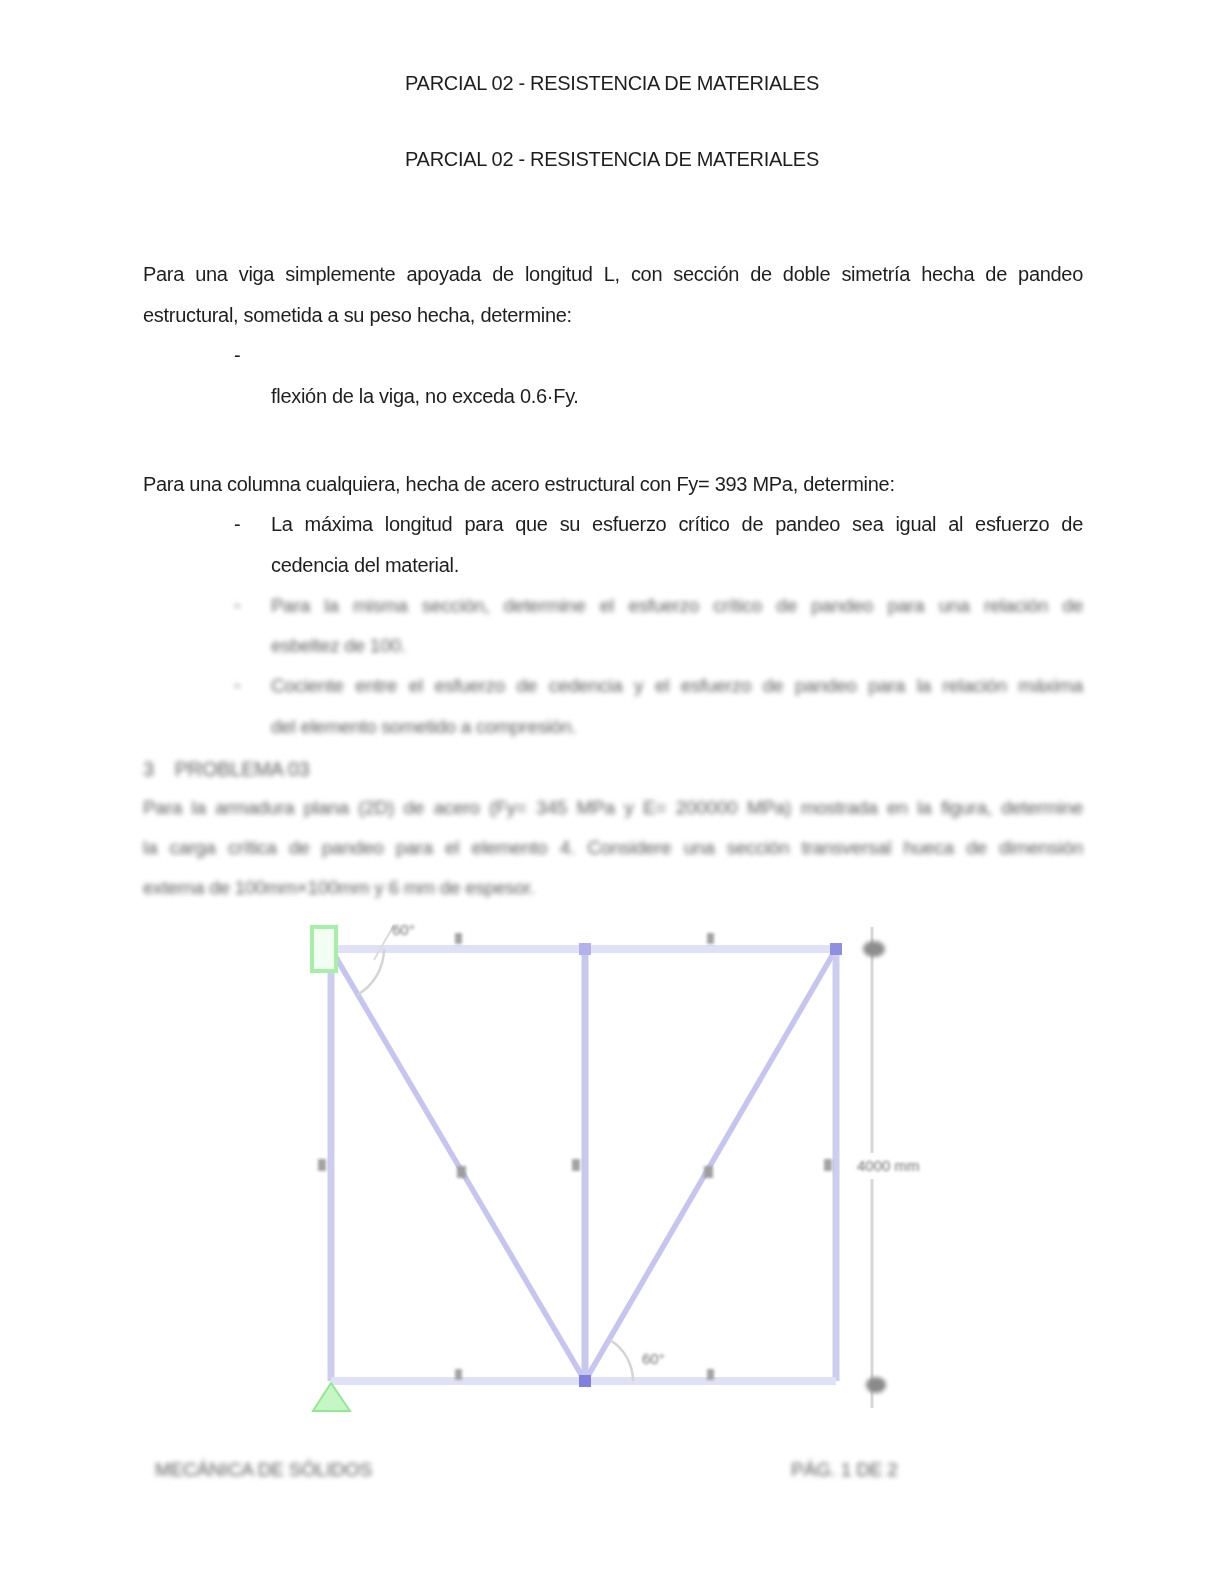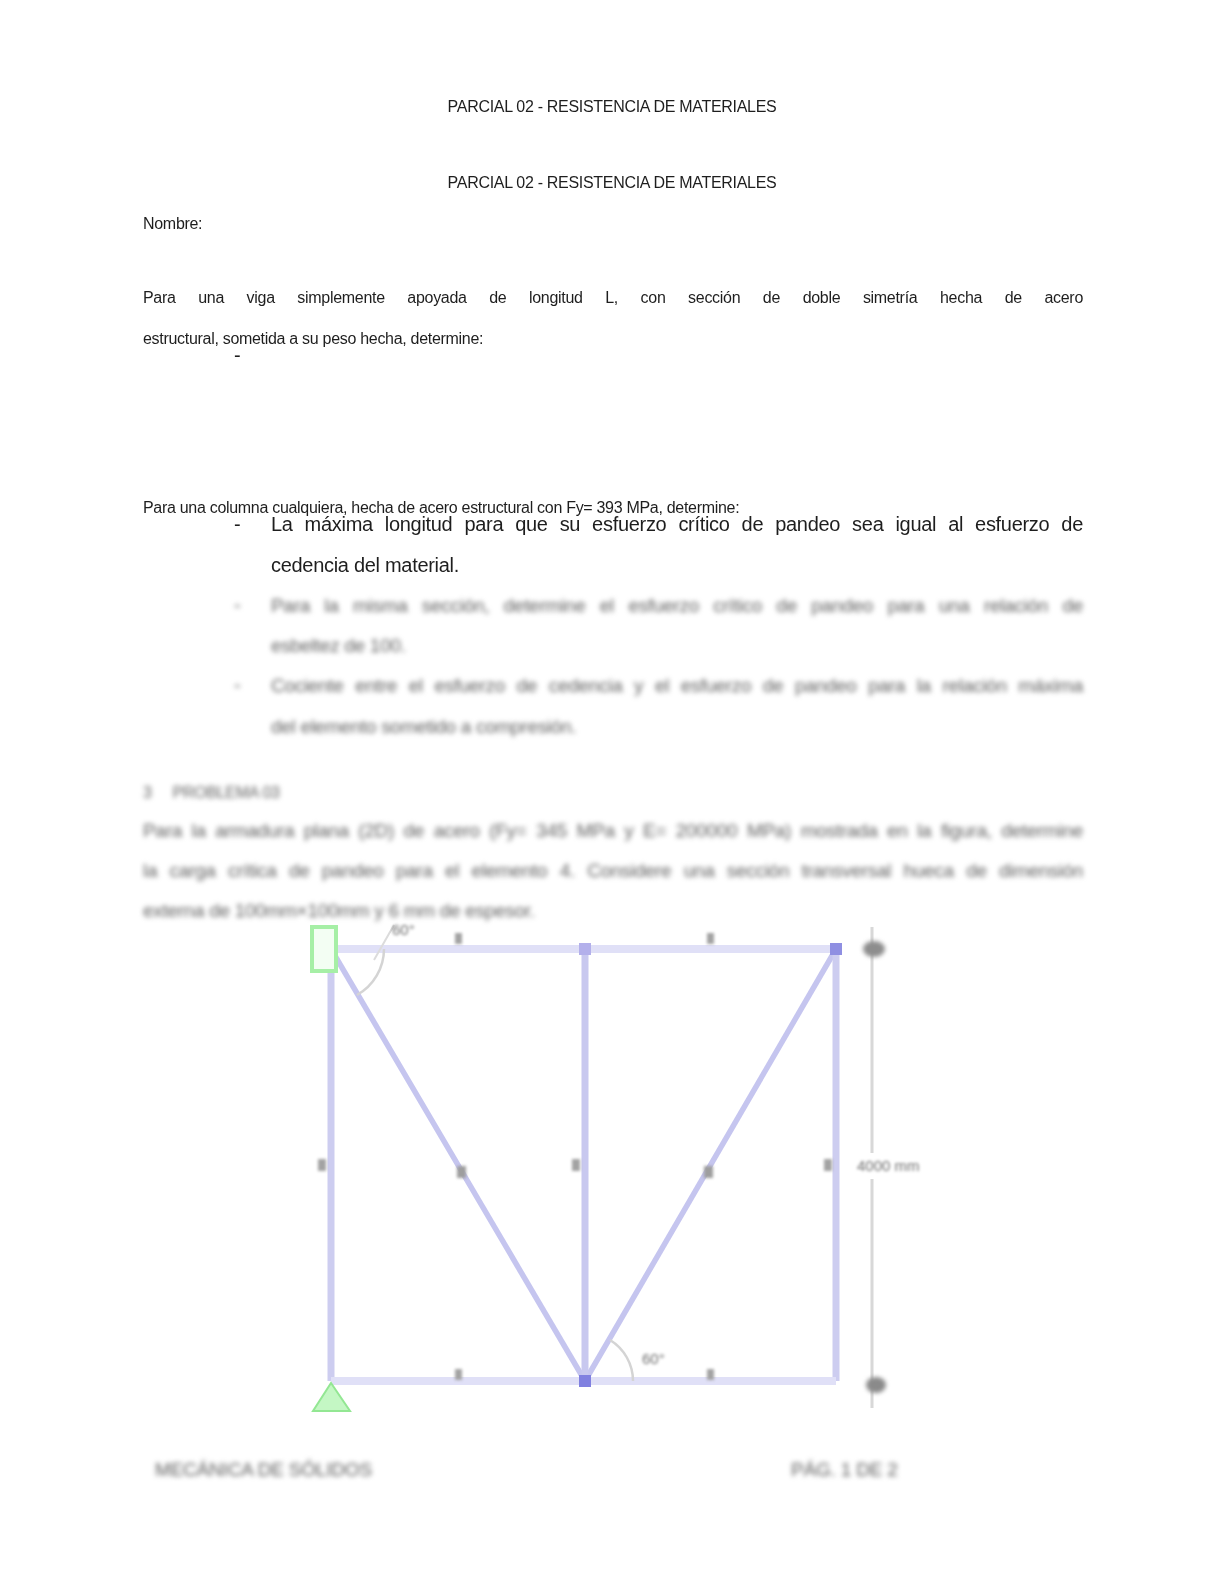--- a/index.html
+++ b/index.html
@@ -2,23 +2,22 @@
 <html><head>
 <meta charset="utf-8">
 <style>
   html,body{margin:0;padding:0;background:#ffffff;}
   .page{
     position:relative;width:1224px;height:1584px;background:#ffffff;
     font-family:"Liberation Sans",sans-serif;color:#1e1e1e;overflow:hidden;
   }
   .tline{
     position:absolute;left:143px;width:940px;
-    font-size:16px;line-height:27px;letter-spacing:-0.3px;
+    font-size:20px;line-height:27px;letter-spacing:-0.3px;
     text-justify:inter-word;
-    margin-top:23px;
   }
   .center{left:0;width:1224px;text-align:center;}
   .just{text-align:justify;text-align-last:justify;}
   .hlabel{margin-left:21px;}
   .dash{position:absolute;left:234px;font-size:20px;line-height:27px;}
   .bline{
     position:absolute;left:271px;width:812px;
     font-size:20px;line-height:27px;letter-spacing:-0.3px;text-justify:inter-word;
   }
   .sm{font-size:19px;}
@@ -29,27 +28,27 @@
   .svgtick{filter:blur(1.5px);}
   .footer{position:absolute;font-size:19px;letter-spacing:-0.2px;color:#5c5c5c;filter:blur(2.4px);}
 </style>
 </head>
 <body>
 
 <div class="page">
 
   <div class="tline center" style="top:70px">PARCIAL 02 - RESISTENCIA DE MATERIALES</div>
   <div class="tline center" style="top:146px">PARCIAL 02 - RESISTENCIA DE MATERIALES</div>
-  <div class="tline" style="top:187px">Nombre:</div>
 
 
-  <div class="tline just" style="top:261px">Para una viga simplemente apoyada de longitud L, con sección de doble simetría hecha de acero</div>
+  <div class="tline just" style="top:261px">Para una viga simplemente apoyada de longitud L, con sección de doble simetría hecha de pandeo</div>
   <div class="tline" style="top:302px">estructural, sometida a su peso hecha, determine:</div>
 
   <div class="dash" style="top:342px">-</div>
+  <div class="bline" style="top:383px">flexión de la viga, no exceda 0.6·Fy.</div>
 
 
   <div class="tline" style="top:471px">Para una columna cualquiera, hecha de acero estructural con Fy= 393 MPa, determine:</div>
 
   <div class="dash" style="top:511px">-</div>
   <div class="bline" style="top:552px">cedencia del material.</div>
   <div class="bline just" style="top:511px">La máxima longitud para que su esfuerzo crítico de pandeo sea igual al esfuerzo de</div>
 
   <div class="dash blurtxt" style="top:592px">-</div>
   <div class="bline sm just blurtxt" style="top:592px">Para la misma sección, determine el esfuerzo crítico de pandeo para una relación de</div>

